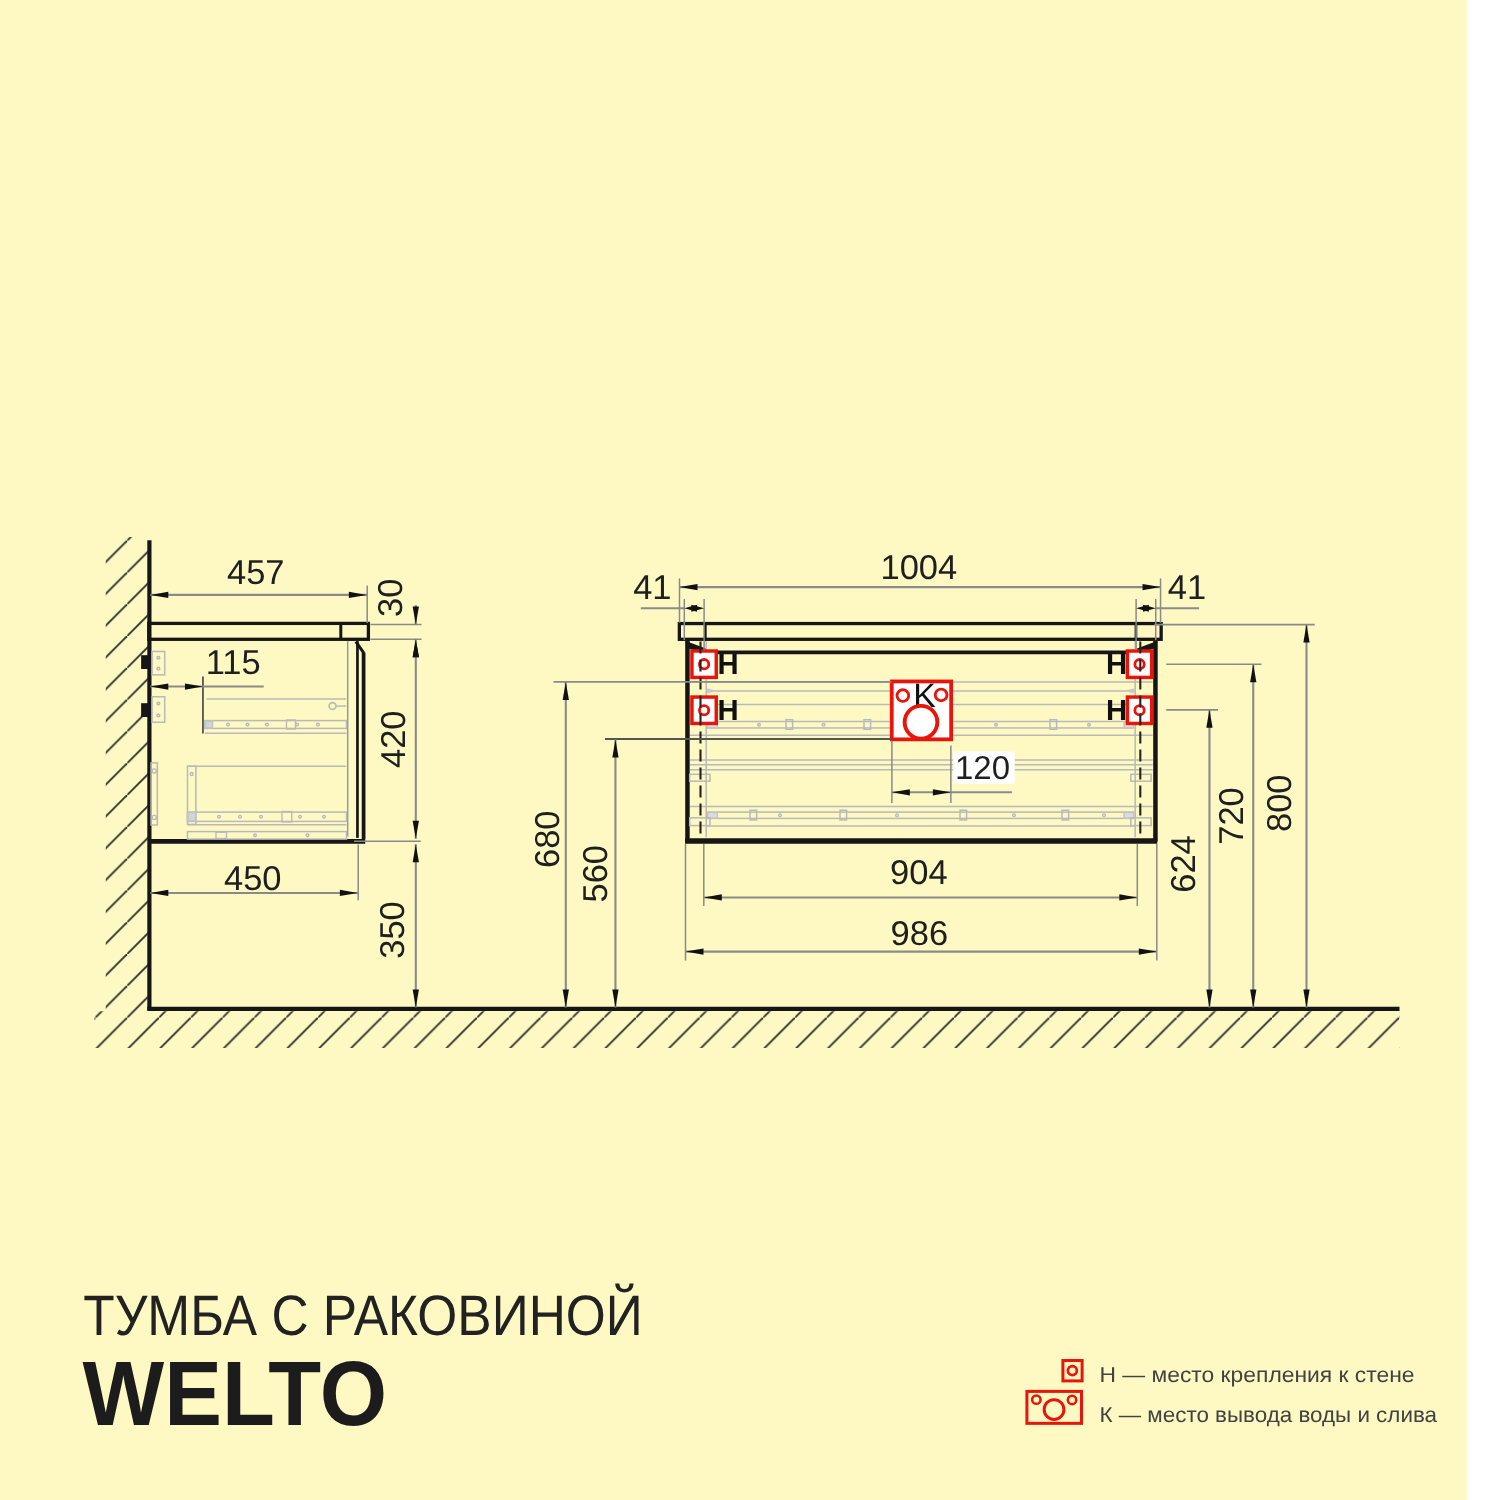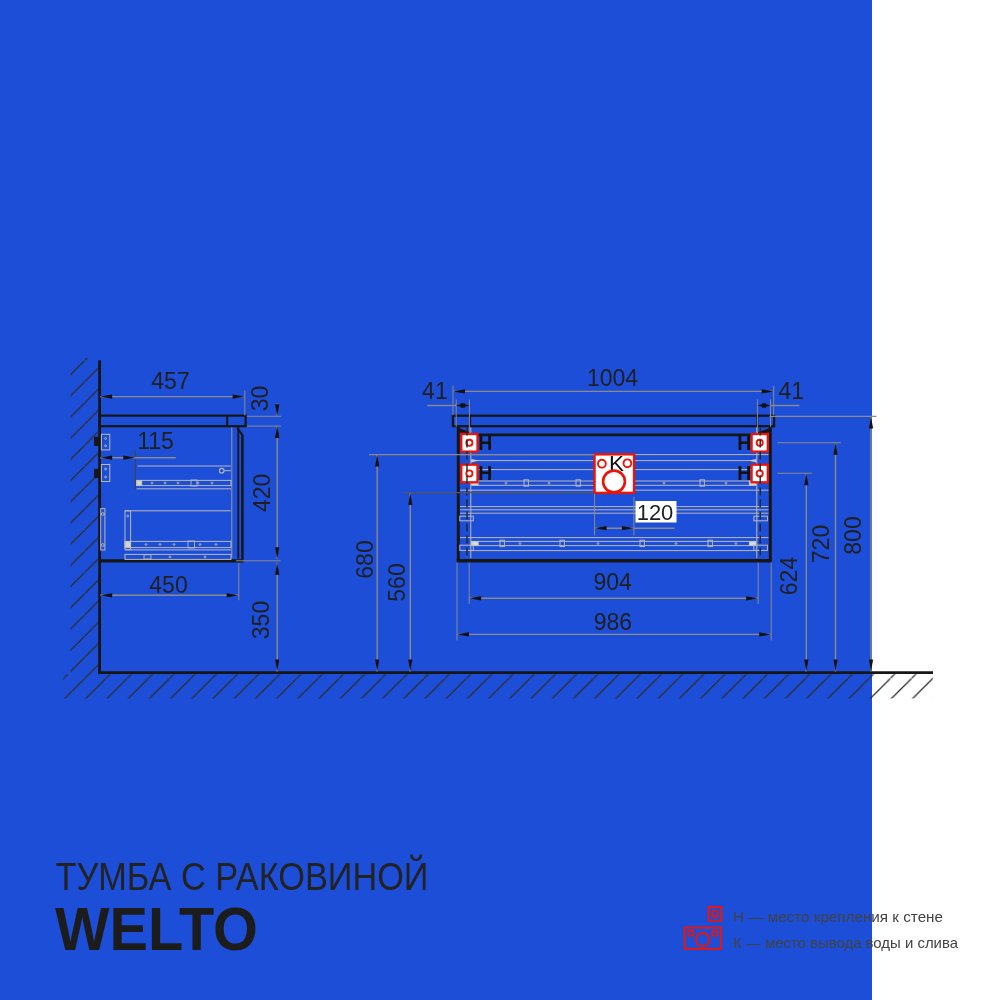--- a/index.html
+++ b/index.html
@@ -1,17 +1,17 @@
 <!DOCTYPE html>
 <html><head>
 <meta charset="utf-8">
 <title>WELTO</title>
 <style>
 html,body { margin:0; padding:0; background:#ffffff; }
-#page { width:872px; height:1000px; position:relative; background:#1d4ed8; }
+#page { width:978px; height:1000px; position:relative; background:#fef9c3; }
 svg { display:block; }
 text { font-family:"Liberation Sans", sans-serif; }
 </style>
 </head>
 <body>
 <div id="page">
 <svg width="1000" height="1000" viewBox="0 0 1000 1000">
 <defs>
 <pattern id="hatch" width="21.2" height="21.2" patternUnits="userSpaceOnUse">
 <line x1="-5" y1="26.2" x2="26.2" y2="-5" stroke="#2d2d2d" stroke-width="1.25"></line>

